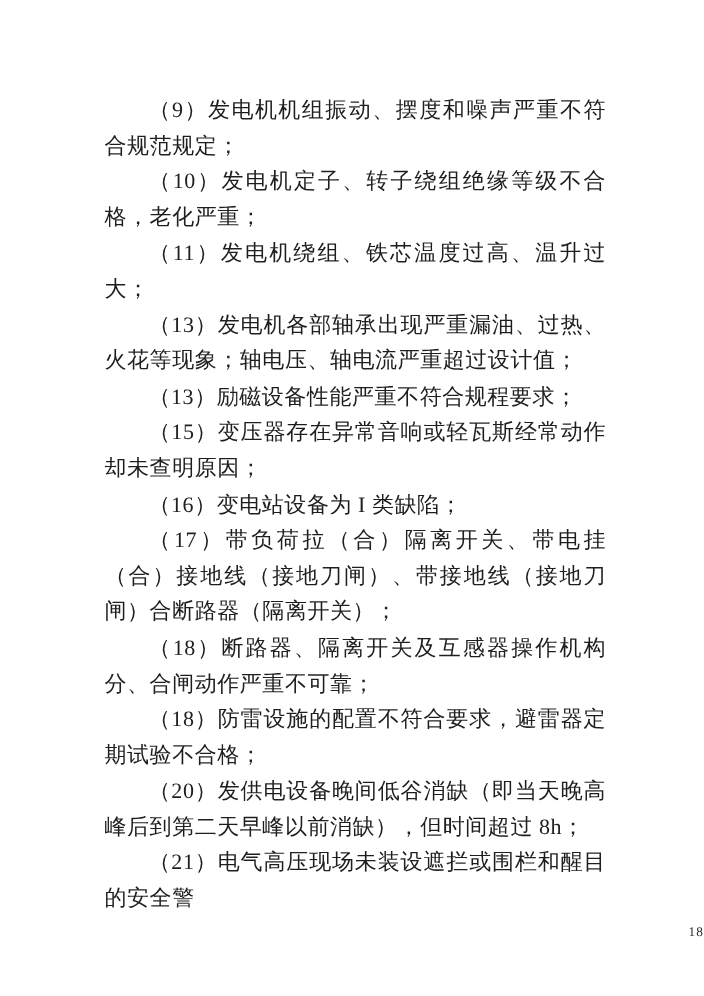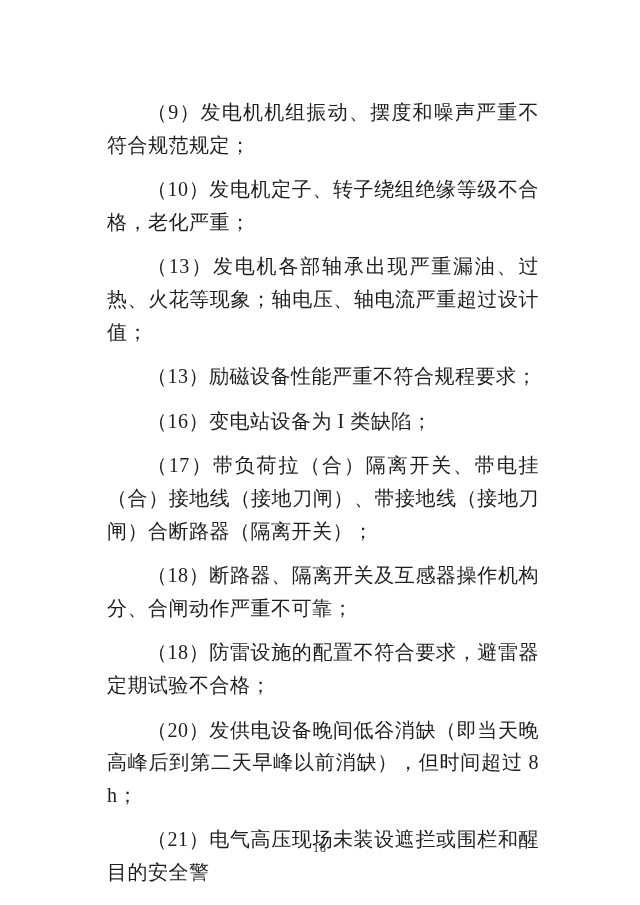--- a/index.html
+++ b/index.html
@@ -16,54 +16,56 @@
     overflow: hidden;
     font-family: "Liberation Serif", "DejaVu Serif", serif;
   }
   .content {
     position: absolute;
     left: 95px;
     top: 84px;
     width: 456px;
   }
   .para {
-    margin: 12px;
+    margin: 0;
     padding: 0;
     font-size: 20px;
     line-height: 32.6px;
     color: #1e1e1e;
     text-align: justify;
     text-indent: 2em;
     letter-spacing: 0.5px;
     word-break: break-all;
     font-weight: 500;
   }
   .footer {
     position: absolute;
     left: 0;
     top: 838px;
     width: 100%;
-    text-align: center;
+    text-align: right;
     font-family: Liberation Serif, serif;
   }
   .page-number {
     font-size: 12px;
     color: #2a2a2a;
     letter-spacing: 1px;
   }
 </style>
 </head>
 <body>
 
 <div class="page">
   <div class="content">
     <p class="para">（9）发电机机组振动、摆度和噪声严重不符合规范规定；</p>
     <p class="para">（10）发电机定子、转子绕组绝缘等级不合格，老化严重；</p>
+    <p class="para">（11）发电机绕组、铁芯温度过高、温升过大；</p>
     <p class="para">（13）发电机各部轴承出现严重漏油、过热、火花等现象；轴电压、轴电流严重超过设计值；</p>
     <p class="para">（13）励磁设备性能严重不符合规程要求；</p>
+    <p class="para">（15）变压器存在异常音响或轻瓦斯经常动作却未查明原因；</p>
     <p class="para">（16）变电站设备为 I 类缺陷；</p>
     <p class="para">（17）带负荷拉（合）隔离开关、带电挂（合）接地线（接地刀闸）、带接地线（接地刀闸）合断路器（隔离开关）；</p>
     <p class="para">（18）断路器、隔离开关及互感器操作机构分、合闸动作严重不可靠；</p>
     <p class="para">（18）防雷设施的配置不符合要求，避雷器定期试验不合格；</p>
     <p class="para">（20）发供电设备晚间低谷消缺（即当天晚高峰后到第二天早峰以前消缺），但时间超过 8h；</p>
     <p class="para">（21）电气高压现场未装设遮拦或围栏和醒目的安全警</p>
   </div>
   <div class="footer">
     <span class="page-number">18</span>
   </div>

